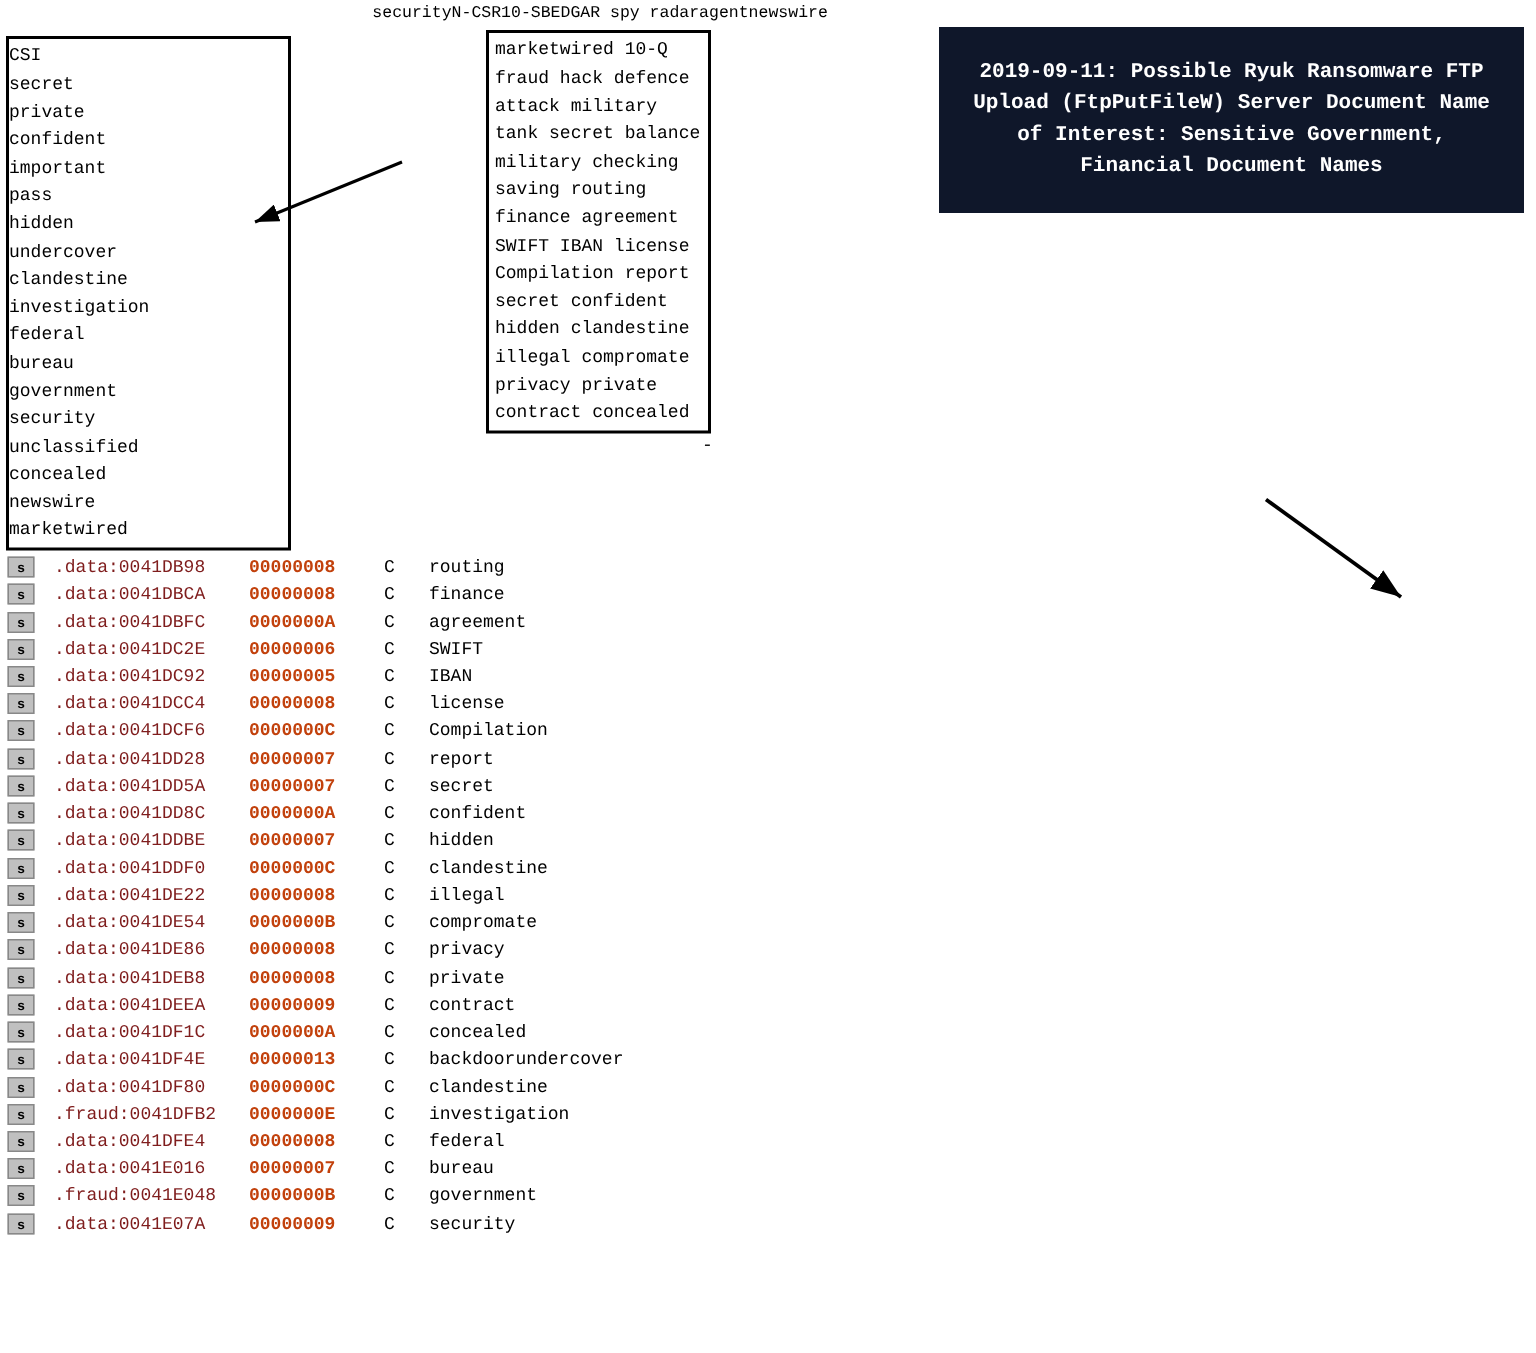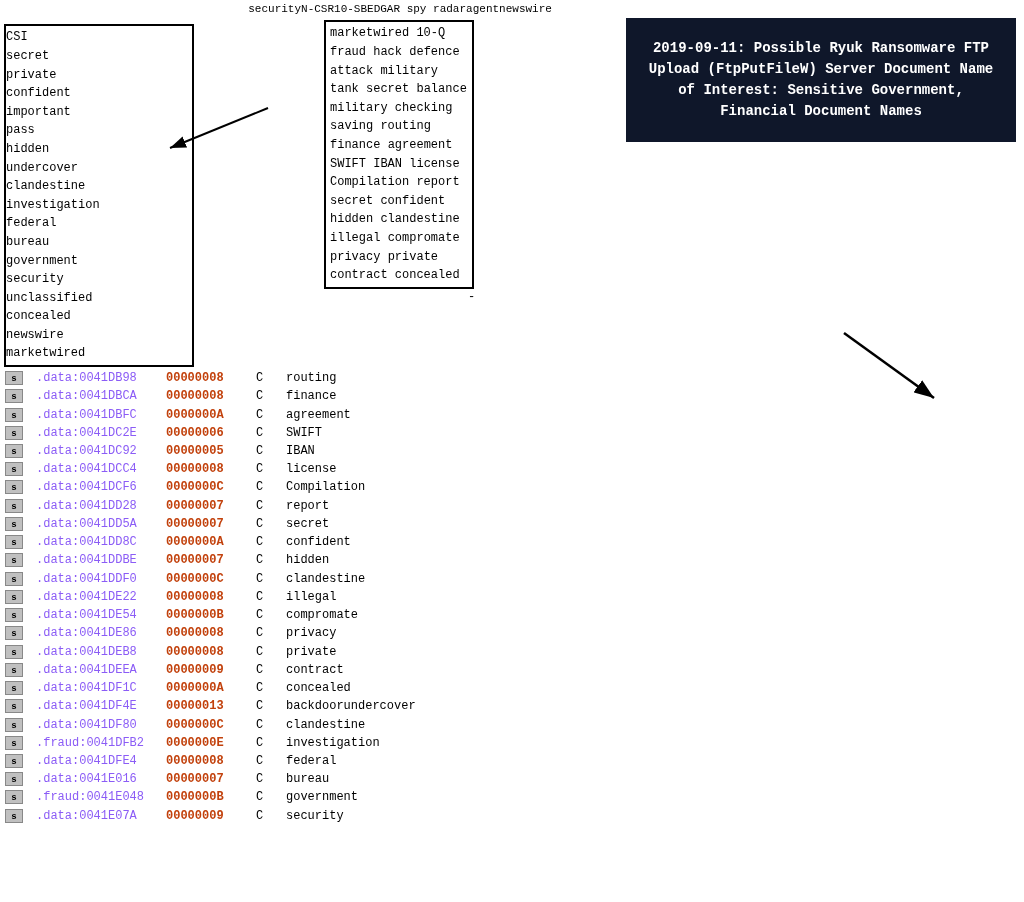--- a/index.html
+++ b/index.html
@@ -73,21 +73,21 @@
       white-space: nowrap;
     }
 
     .data-table td.col-icon {
       width: 26px;
       padding: 0 1px;
     }
 
     .data-table td.col-addr {
       width: 130px;
-      color: #8b5cf6;
+      color: #7f1d1d;
     }
 
     .data-table td.col-hex {
       width: 90px;
       color: #c2410c;
       font-weight: bold;
     }
 
     .data-table td.col-c {
       width: 30px;

